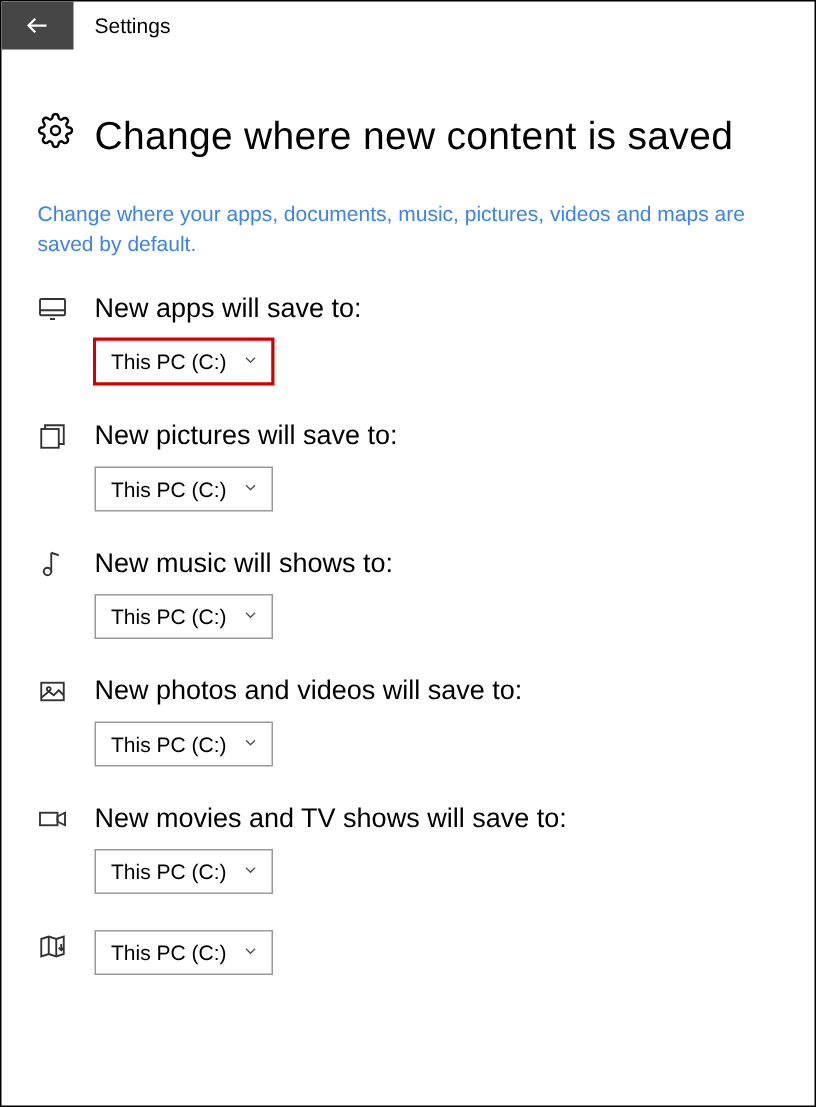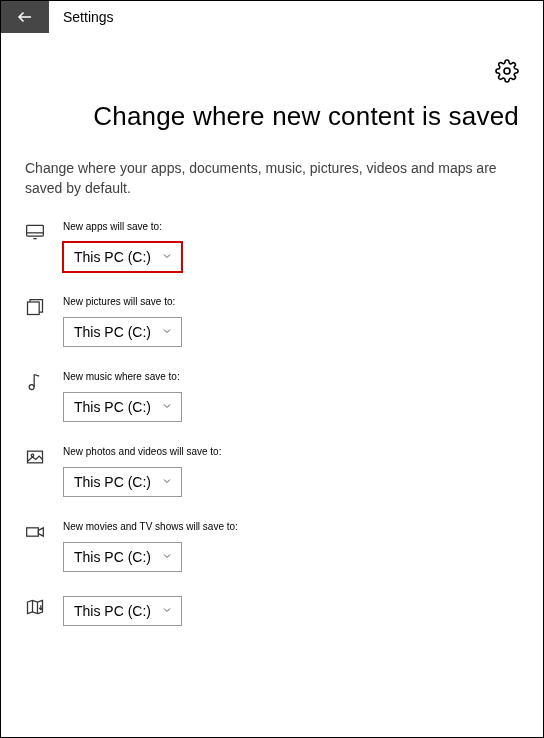--- a/index.html
+++ b/index.html
@@ -30,54 +30,53 @@
   .title-text {
     font-size: 14px;
     margin-left: 14px;
     color: #000;
   }
   .content {
     padding: 18px 24px 0 24px;
   }
   .page-header {
     display: flex;
-    align-items: flex-end;
+    align-items: flex-start;
     gap: 14px;
     margin-bottom: 26px;
-    margin-top: 8px;
-    flex-direction: column;
+    margin-top: 24px;
   }
   .gear svg { width: 24px; height: 24px; color: #000; }
   .page-title {
     font-size: 26px;
     font-weight: 300;
     letter-spacing: 0.2px;
   }
   .description {
     font-size: 14px;
-    color: #404040;
+    color: #3b82f6;
     line-height: 1.45;
     margin-bottom: 22px;
   }
   .setting-row {
     display: flex;
     gap: 18px;
     margin-bottom: 24px;
   }
   .row-icon {
     width: 20px;
     height: 20px;
     flex-shrink: 0;
     margin-top: 1px;
     color: #333;
   }
   .row-icon svg { width: 20px; height: 20px; display: block; }
   .row-body { flex: 1; }
   .row-label {
-    font-size: 10px;
+    font-size: 18px;
     color: #000;
     margin-bottom: 10px;
   }
   .dropdown {
     display: inline-flex;
     align-items: center;
     border: 1px solid #999;
     height: 30px;
     padding: 0 8px 0 10px;
     font-size: 14px;
@@ -164,21 +163,21 @@
 
   <div class="setting-row">
     <span class="row-icon">
       <svg viewBox="0 0 24 24" fill="none" stroke="currentColor" stroke-width="1.5">
         <circle cx="8" cy="18" r="3"></circle>
         <line x1="11" y1="18" x2="11" y2="3"></line>
         <line x1="11" y1="3" x2="17" y2="5"></line>
       </svg>
     </span>
     <div class="row-body">
-      <div class="row-label">New music where save to:</div>
+      <div class="row-label">New music will shows to:</div>
       <div class="dropdown">
         <span>This PC (C:)</span>
         <span class="chevron">
           <svg viewBox="0 0 24 24" fill="none" stroke="currentColor" stroke-width="2">
               <polyline points="6 9 12 15 18 9"></polyline>
             </svg>
         </span>
       </div>
     </div>
   </div>

